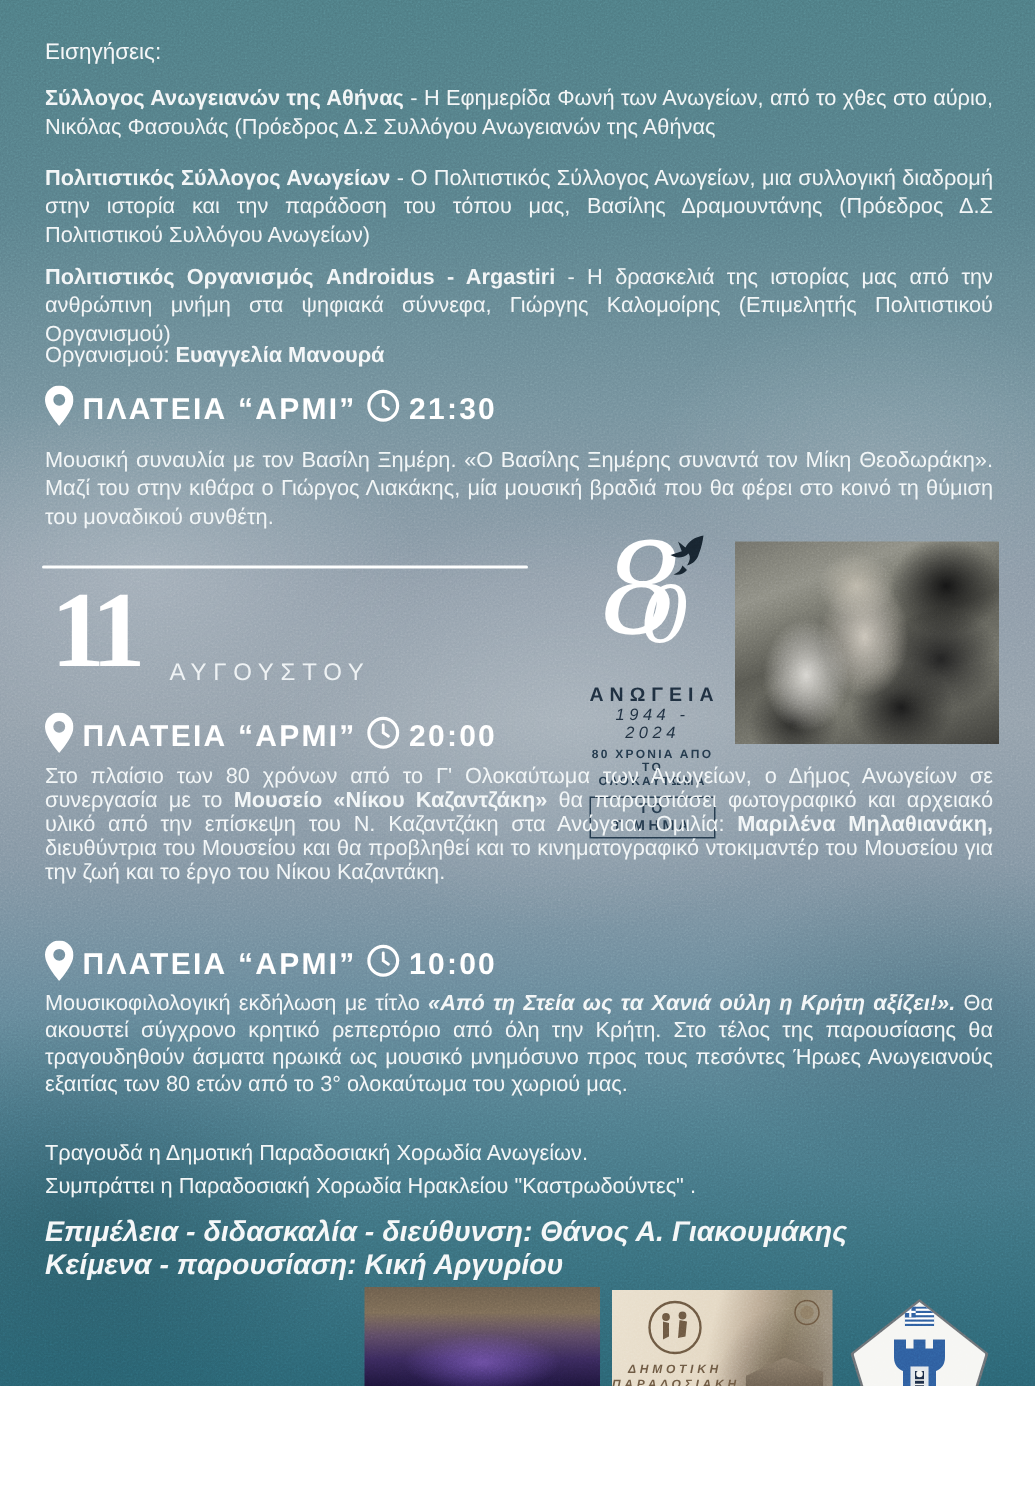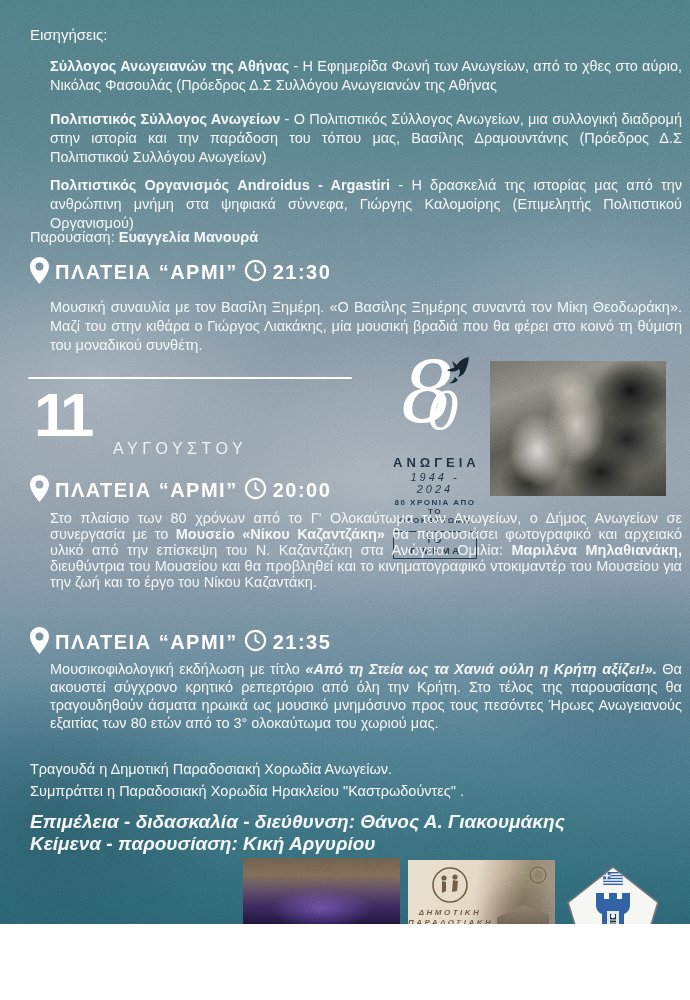--- a/index.html
+++ b/index.html
@@ -10,29 +10,29 @@
     background:
       radial-gradient(ellipse 260px 170px at 14% 41%, rgba(255,255,255,.20), transparent 70%),
       radial-gradient(ellipse 300px 200px at 55% 52%, rgba(255,255,255,.18), transparent 70%),
       radial-gradient(ellipse 220px 150px at 85% 33%, rgba(255,255,255,.10), transparent 70%),
       radial-gradient(ellipse 260px 200px at 8% 88%, rgba(0,40,50,.25), transparent 70%),
       radial-gradient(ellipse 240px 160px at 92% 74%, rgba(0,40,50,.18), transparent 70%),
       linear-gradient(180deg,#4d7b83 0%,#587f8a 15%,#74909c 30%,#8c9aa7 42%,#93a0ab 52%,#8395a3 62%,#67889a 72%,#4e7b8b 81%,#3a6f7d 90%,#2a6372 100%);
   }
   .grain{position:absolute;inset:0;mix-blend-mode:overlay;opacity:.55;pointer-events:none;}
   .abs{position:absolute;}
-  .body-text{font-size:14.5px;line-height:19px;text-align:justify;color:#f2f6f7;margin-left:20px;}
+  .body-text{font-size:14.5px;line-height:19px;text-align:justify;color:#f2f6f7;}
   .body-text b{font-weight:bold;}
   .tight{line-height:16px;}
   .mid{line-height:18px;}
   .evt-row{display:flex;align-items:center;gap:6px;}
   .evt-venue,.evt-time{font-weight:bold;font-size:20px;letter-spacing:1.5px;color:#fff;}
   .pin-icon,.clock-icon{flex:0 0 auto;display:inline-block;}
   .divider{height:2px;background:#fdfefe;border-radius:1px;}
-  .day{font-weight:bold;font-size:62px;line-height:1;letter-spacing:-5px;color:#fff;}
+  .day{font-weight:bold;font-size:72px;line-height:1;letter-spacing:-5px;color:#fff;font-family:Liberation Serif, serif;}
   .month{font-size:16px;letter-spacing:4.5px;color:#eef2f4;}
   .l80{color:#1e2e3e;text-align:center;}
   .l80 .num8,.l80 .num0{font-family:"DejaVu Serif",serif;font-style:italic;color:#fff;position:absolute;line-height:1;}
   .l80-town{font-weight:bold;font-size:13px;letter-spacing:4px;color:#1e2e3e;}
   .l80-years{font-size:11px;letter-spacing:3px;color:#1e2e3e;margin-top:1px;font-style:italic;}
   .l80-small{font-size:8px;font-weight:bold;letter-spacing:1.5px;color:#23384a;line-height:9px;margin-top:3px;}
   .l80-box{display:inline-block;border:1.5px solid #23384a;padding:2px 7px;font-size:9.5px;font-weight:bold;letter-spacing:2.5px;color:#23384a;margin-top:6px;}
   .bw-photo{
     background:
       radial-gradient(ellipse 40px 52px at 27% 66%, #d6d4cf, transparent 72%),
@@ -88,21 +88,21 @@
 
   <div class="abs body-text" style="left:30px;top:110px;width:632px;">
     <b>Πολιτιστικός Σύλλογος Ανωγείων</b><span> - Ο Πολιτιστικός Σύλλογος Ανωγείων, μια συλλογική διαδρομή στην ιστορία και την παράδοση του τόπου μας, Βασίλης Δραμουντάνης (Πρόεδρος Δ.Σ Πολιτιστικού Συλλόγου Ανωγείων)</span>
   </div>
 
   <div class="abs body-text" style="left:30px;top:176px;width:632px;">
     <b>Πολιτιστικός Οργανισμός Androidus - Argastiri</b><span> - Η δρασκελιά της ιστορίας μας από την ανθρώπινη μνήμη στα ψηφιακά σύννεφα, Γιώργης Καλομοίρης (Επιμελητής Πολιτιστικού Οργανισμού)</span>
   </div>
 
   <div class="abs" style="left:30px;top:229px;font-size:14.5px;">
-    <span>Παρουσίαση:</span>
+    <span>Οργανισμού:</span>
     <b>Ευαγγελία Μανουρά</b>
   </div>
 
   <div class="abs evt-row" style="left:30px;top:257px;">
     <span class="pin-icon">
       <svg width="19" height="27" viewBox="0 0 24 34">
           <path fill="#ffffff" d="M12 0C5.4 0 0 5.4 0 12c0 9 12 22 12 22s12-13 12-22C24 5.4 18.6 0 12 0zm0 17a5 5 0 1 1 0-10 5 5 0 0 1 0 10z"></path>
         </svg>
     </span>
     <span class="evt-venue">ΠΛΑΤΕΙΑ “ΑΡΜΙ”</span>
@@ -164,21 +164,21 @@
           <path fill="#ffffff" d="M12 0C5.4 0 0 5.4 0 12c0 9 12 22 12 22s12-13 12-22C24 5.4 18.6 0 12 0zm0 17a5 5 0 1 1 0-10 5 5 0 0 1 0 10z"></path>
         </svg>
     </span>
     <span class="evt-venue">ΠΛΑΤΕΙΑ “ΑΡΜΙ”</span>
     <span class="clock-icon">
       <svg width="23" height="23" viewBox="0 0 24 24">
           <circle cx="12" cy="12" r="10" fill="none" stroke="#ffffff" stroke-width="2.2"></circle>
           <path d="M12 6.5V12l3.6 2.4" fill="none" stroke="#ffffff" stroke-width="2" stroke-linecap="round"></path>
         </svg>
     </span>
-    <span class="evt-time">21:35</span>
+    <span class="evt-time">10:00</span>
   </div>
 
   <div class="abs body-text mid" style="left:30px;top:660px;width:632px;"><span>Μουσικοφιλολογική εκδήλωση με τίτλο </span><span style="font-weight: bold; font-style: italic;">«Από τη Στεία ως τα Χανιά ούλη η Κρήτη αξίζει!».</span><span> Θα ακουστεί σύγχρονο κρητικό ρεπερτόριο από όλη την Κρήτη. Στο τέλος της παρουσίασης θα τραγουδηθούν άσματα ηρωικά ως μουσικό μνημόσυνο προς τους πεσόντες Ήρωες Ανωγειανούς εξαιτίας των 80 ετών από το 3° ολοκαύτωμα του χωριού μας.</span></div>
 
   <div class="abs plain-line" style="left:30px;top:761px;">Τραγουδά η Δημοτική Παραδοσιακή Χορωδία Ανωγείων.</div>
   <div class="abs plain-line" style="left:30px;top:783px;">Συμπράττει η Παραδοσιακή Χορωδία Ηρακλείου "Καστρωδούντες" .</div>
 
   <div class="abs credit-line" style="left:30px;top:811px;">Επιμέλεια - διδασκαλία - διεύθυνση: Θάνος Α. Γιακουμάκης</div>
   <div class="abs credit-line" style="left:30px;top:833px;">Κείμενα - παρουσίαση: Κική Αργυρίου</div>
 

